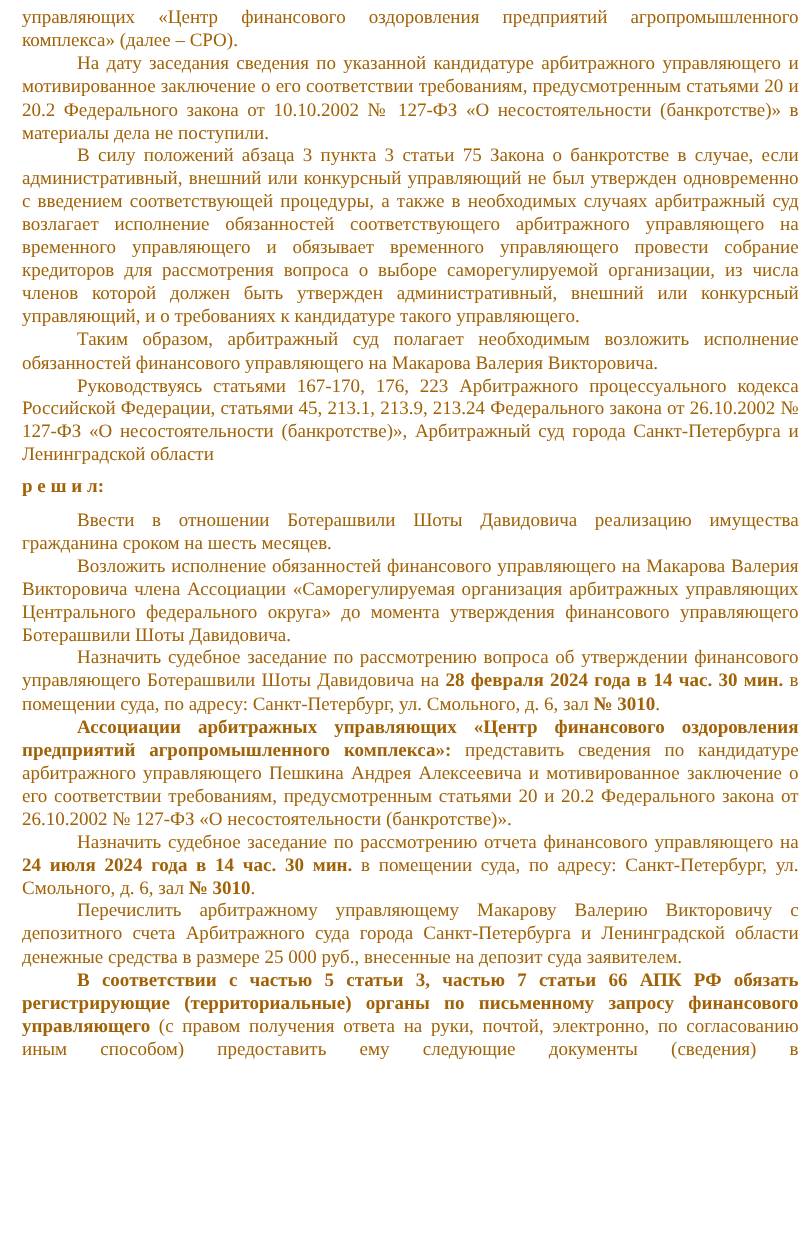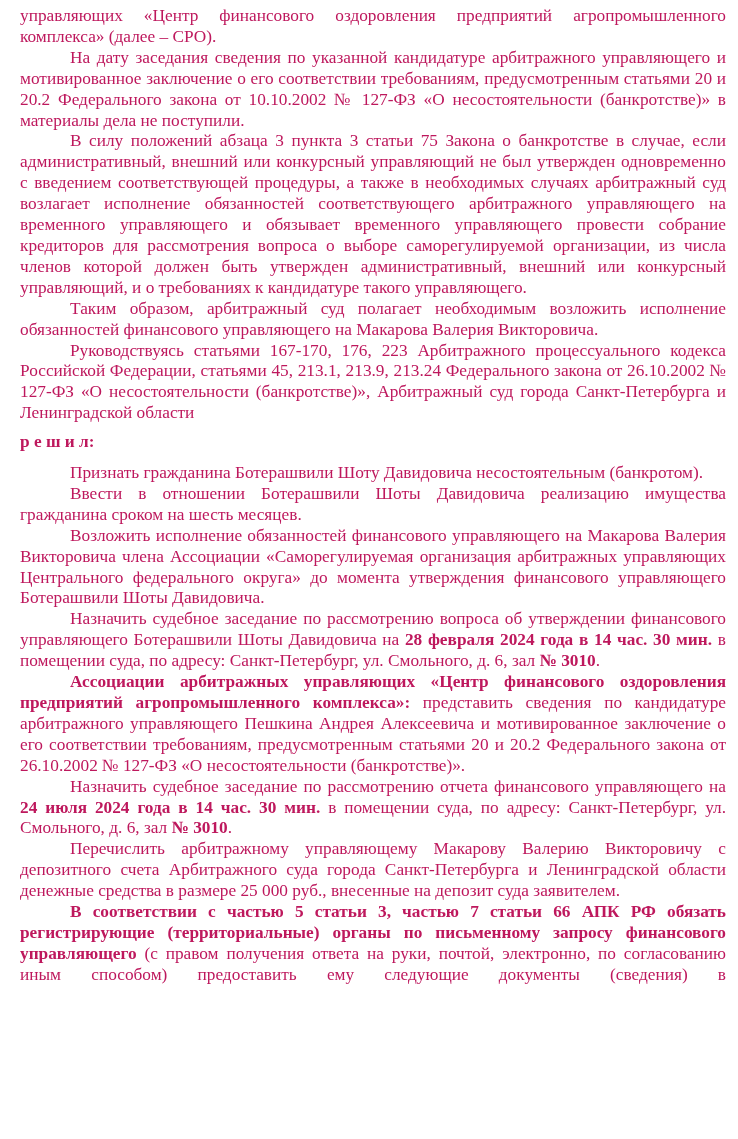--- a/index.html
+++ b/index.html
@@ -6,21 +6,21 @@
     margin: 0;
     padding: 0;
     background: #ffffff;
   }
   .page {
     position: relative;
     box-sizing: border-box;
     width: 738px;
     height: 1139px;
     background: #ffffff;
-    color: #be185d;
+    color: #a16207;
     padding: 6px 12px 0 20px;
     overflow: hidden;
     font-family: "Liberation Serif", "DejaVu Serif", serif;
     font-size: 17.3px;
     line-height: 20.9px;
   }
   .doc p {
     margin: 0;
     padding: 0;
   }
@@ -48,21 +48,20 @@
 <body>
 
 <div class="page">
   <div class="doc">
       <p class="para no-indent"><span>управляющих «Центр финансового оздоровления предприятий агропромышленного комплекса» (далее – СРО).</span></p>
       <p class="para"><span>На дату заседания сведения по указанной кандидатуре арбитражного управляющего и мотивированное заключение о его соответствии требованиям, предусмотренным статьями 20 и 20.2 Федерального закона от 10.10.2002 № 127-ФЗ «О несостоятельности (банкротстве)» в материалы дела не поступили.</span></p>
       <p class="para"><span>В силу положений абзаца 3 пункта 3 статьи 75 Закона о банкротстве в случае, если административный, внешний или конкурсный управляющий не был утвержден одновременно с введением соответствующей процедуры, а также в необходимых случаях арбитражный суд возлагает исполнение обязанностей соответствующего арбитражного управляющего на временного управляющего и обязывает временного управляющего провести собрание кредиторов для рассмотрения вопроса о выборе саморегулируемой организации, из числа членов которой должен быть утвержден административный, внешний или конкурсный управляющий, и о требованиях к кандидатуре такого управляющего.</span></p>
       <p class="para"><span>Таким образом, арбитражный суд полагает необходимым возложить исполнение обязанностей финансового управляющего на Макарова Валерия Викторовича.</span></p>
       <p class="para"><span>Руководствуясь статьями 167-170, 176, 223 Арбитражного процессуального кодекса Российской Федерации, статьями 45, 213.1, 213.9, 213.24 Федерального закона от 26.10.2002 № 127-ФЗ «О несостоятельности (банкротстве)», Арбитражный суд города Санкт-Петербурга и Ленинградской области</span></p>
       <p class="heading"><span>р е ш и л:</span></p>
-      <p class="para"><span>Признать гражданина Ботерашвили Шоту Давидовича несостоятельным (банкротом).</span></p>
       <p class="para"><span>Ввести в отношении Ботерашвили Шоты Давидовича реализацию имущества гражданина сроком на шесть месяцев.</span></p>
       <p class="para"><span>Возложить исполнение обязанностей финансового управляющего на Макарова Валерия Викторовича члена Ассоциации «Саморегулируемая организация арбитражных управляющих Центрального федерального округа» до момента утверждения финансового управляющего Ботерашвили Шоты Давидовича.</span></p>
       <p class="para"><span>Назначить судебное заседание по рассмотрению вопроса об утверждении финансового управляющего Ботерашвили Шоты Давидовича на </span><span class="b">28 февраля 2024 года в 14 час. 30 мин.</span><span> в помещении суда, по адресу: Санкт-Петербург, ул. Смольного, д. 6, зал </span><span class="b">№ 3010</span><span>.</span></p>
       <p class="para"><span class="b">Ассоциации арбитражных управляющих «Центр финансового оздоровления предприятий агропромышленного комплекса»:</span><span> представить сведения по кандидатуре арбитражного управляющего Пешкина Андрея Алексеевича и мотивированное заключение о его соответствии требованиям, предусмотренным статьями 20 и 20.2 Федерального закона от 26.10.2002 № 127-ФЗ «О несостоятельности (банкротстве)».</span></p>
       <p class="para"><span>Назначить судебное заседание по рассмотрению отчета финансового управляющего на </span><span class="b">24 июля 2024 года в 14 час. 30 мин.</span><span> в помещении суда, по адресу: Санкт-Петербург, ул. Смольного, д. 6, зал </span><span class="b">№ 3010</span><span>.</span></p>
       <p class="para"><span>Перечислить арбитражному управляющему Макарову Валерию Викторовичу с депозитного счета Арбитражного суда города Санкт-Петербурга и Ленинградской области денежные средства в размере 25 000 руб., внесенные на депозит суда заявителем.</span></p>
       <p class="para fill-last"><span class="b">В соответствии с частью 5 статьи 3, частью 7 статьи 66 АПК РФ обязать регистрирующие (территориальные) органы по письменному запросу финансового управляющего</span><span> (с правом получения ответа на руки, почтой, электронно, по согласованию иным способом) предоставить ему следующие документы (сведения) в</span></p>
     </div>
 </div>
 

